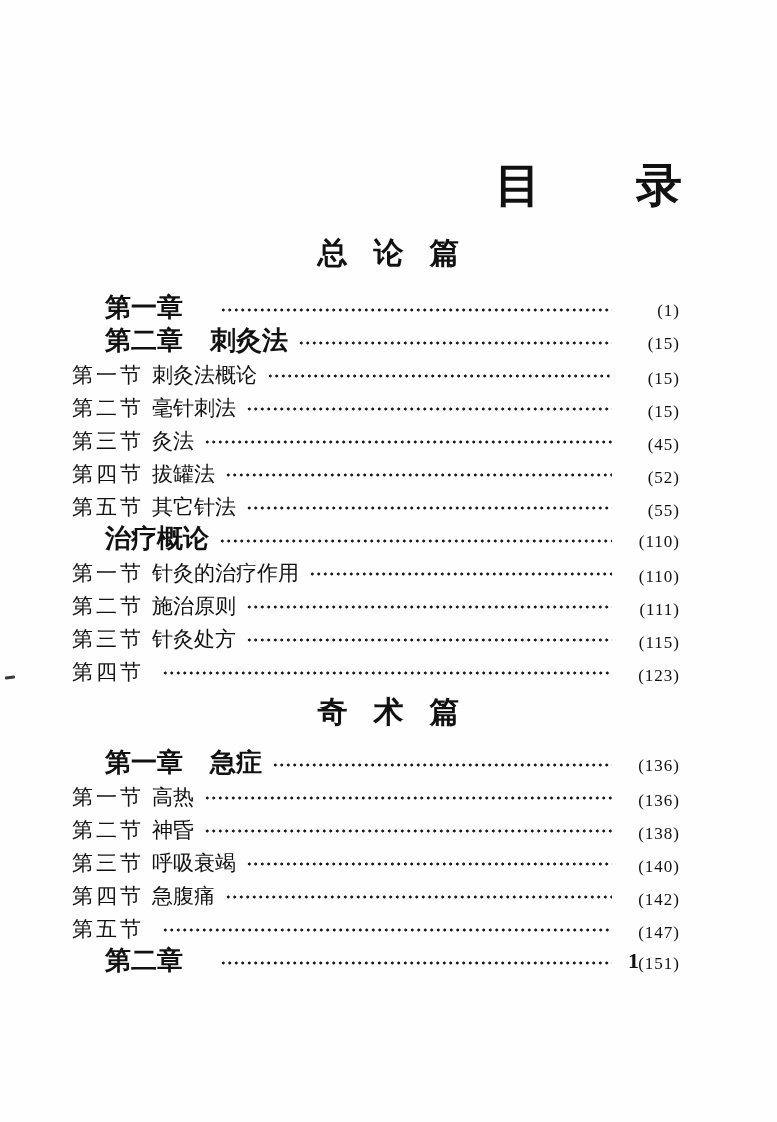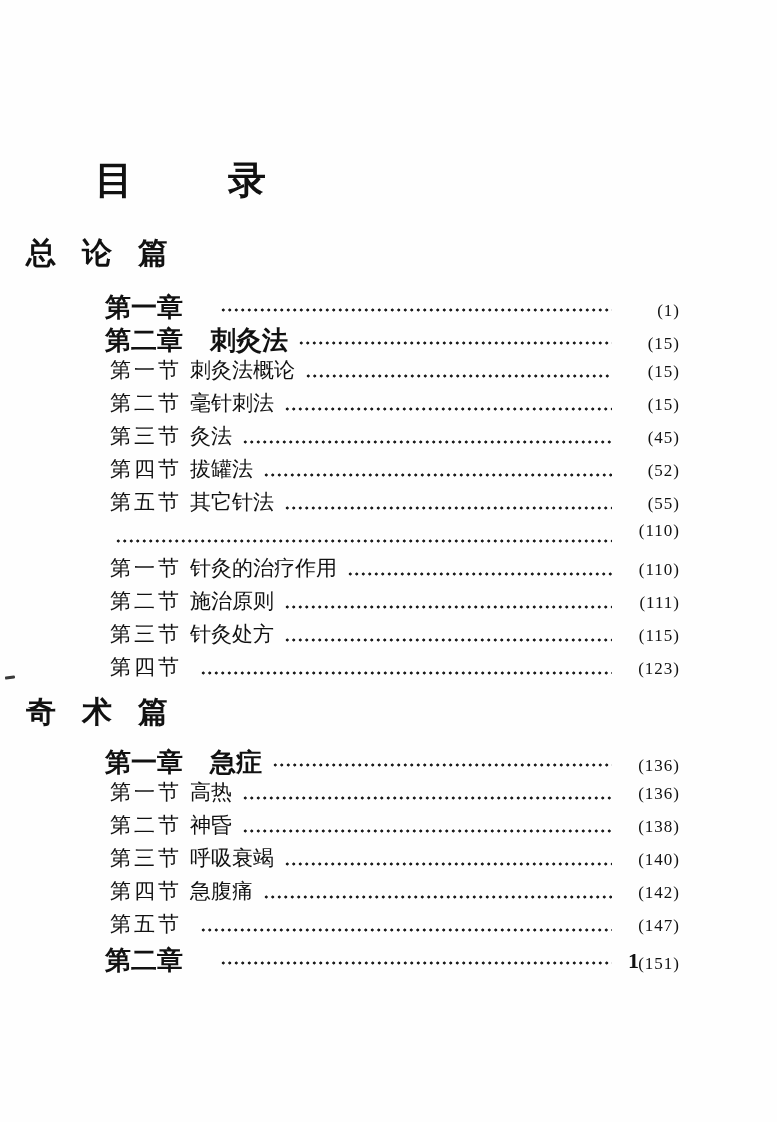--- a/index.html
+++ b/index.html
@@ -15,32 +15,32 @@
     overflow: hidden;
     font-family: "Liberation Sans", sans-serif;
     color: #111111;
   }
   
   .doc-title {
     position: absolute;
     top: 155px;
     left: 0;
     width: 100%;
-    text-align: left;
-    font-size: 38px;
+    text-align: right;
+    font-size: 46px;
     font-weight: bold;
     letter-spacing: 95px;
     text-indent: 95px; 
     white-space: nowrap;
     font-family: "Liberation Sans", sans-serif;
   }
   
   .part-heading {
     width: 100%;
-    text-align: left;
+    text-align: center;
     font-size: 30px;
     font-weight: bold;
     letter-spacing: 26px;
     text-indent: 26px;
     white-space: nowrap;
     font-family: "Liberation Sans", sans-serif;
   }
   .part:first-of-type .part-heading {
     margin-top: 0;
     margin-bottom: 16px;
@@ -66,24 +66,25 @@
     box-sizing: border-box;
     white-space: nowrap;
   }
   .row.chapter {
     padding-left: 105px;
     font-size: 26px;
     font-weight: bold;
     font-family: "Liberation Sans", sans-serif;
   }
   .row.section {
-    padding-left: 110px;
+    padding-left: 72px;
     font-size: 21px;
     font-weight: normal;
     font-family: "Liberation Serif", serif;
+    align-items: flex-end;
   }
   .row .label {
     flex: 0 0 auto;
     display: inline-block;
   }
   .row.chapter .label { width: 105px; }
   .row.section .label { width: 80px; letter-spacing: 3px; }
   .row .title {
     flex: 0 0 auto;
   }
@@ -180,20 +181,21 @@
   </div>
 
   <div class="row section">
     <span class="label">第五节</span>
     <span class="title">其它针法</span>
     <span class="dots"></span>
     <span class="pageno">(55)</span>
   </div>
 
   <div class="row chapter">
+    <span class="title">治疗概论</span>
     <span class="dots"></span>
     <span class="pageno">(110)</span>
   </div>
 
   <div class="row section">
     <span class="label">第一节</span>
     <span class="title">针灸的治疗作用</span>
     <span class="dots"></span>
     <span class="pageno">(110)</span>
   </div>

